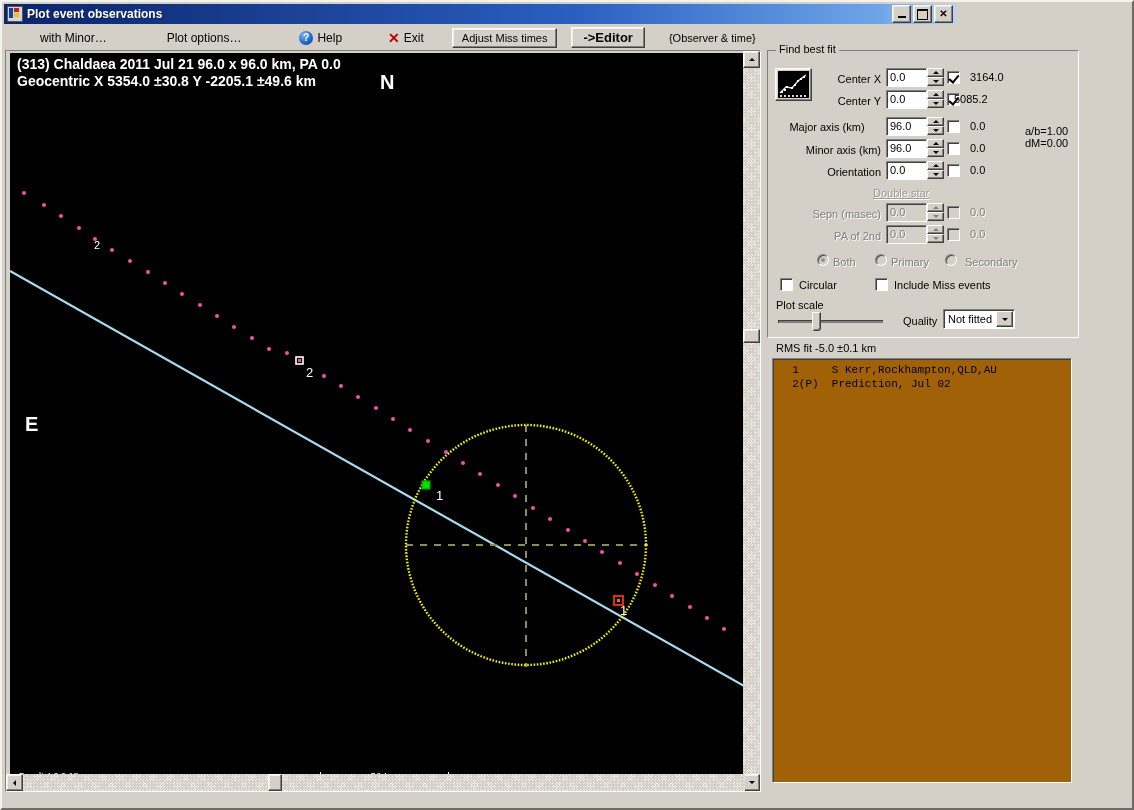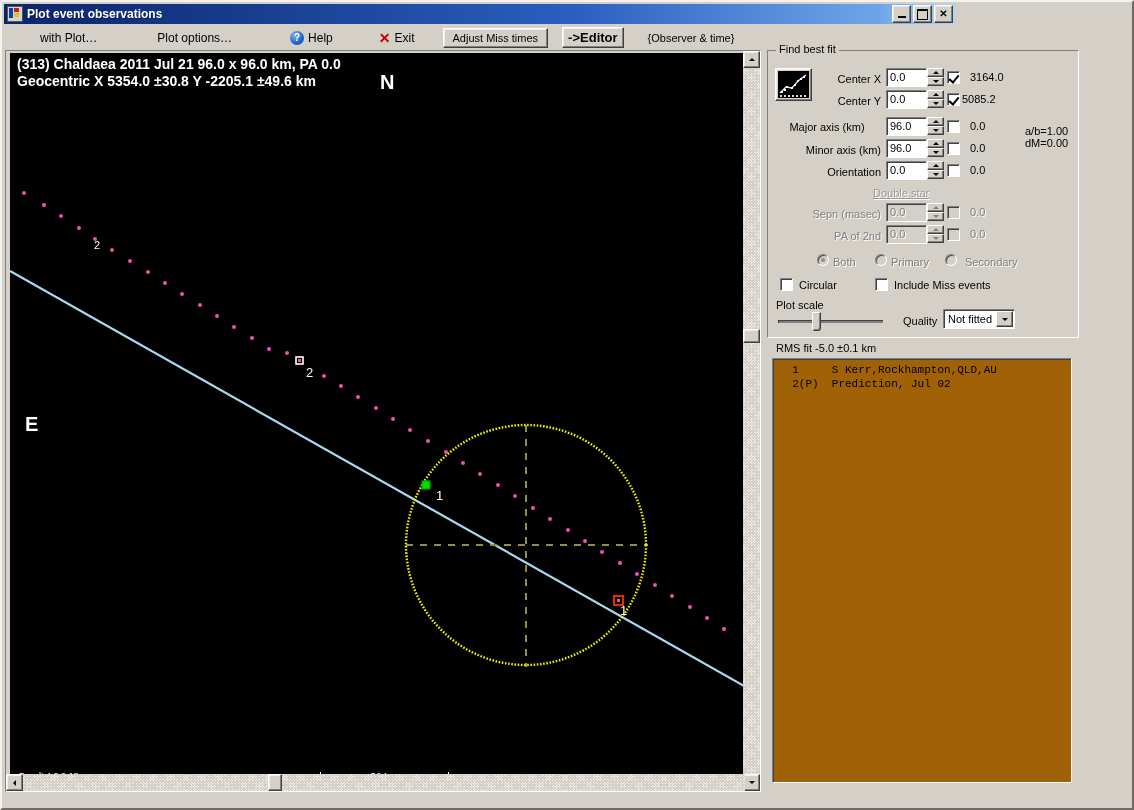--- a/index.html
+++ b/index.html
@@ -85,21 +85,21 @@
   }
   .tb-button{
     background:#d4d0c8;font-size:11px;color:#000;
     border:1px solid #d4d0c8;
     border-top-color:#ffffff;border-left-color:#ffffff;
     border-right-color:#404040;border-bottom-color:#404040;
     box-shadow:inset -1px -1px 0 #808080, inset 1px 1px 0 #f0eeea;
     padding:3px 9px;margin-left:22px;cursor:default;white-space:nowrap;
   }
   #tb-editor{
-    font-weight:bold;font-size:13px;padding:2px 5px;margin-left:14px;
+    font-weight:bold;font-size:13px;padding:2px 11px;margin-left:14px;
   }
   #tb-obstime{margin-left:18px;font-size:11px;}
 
   
   #plot-outer{
     position:absolute;left:3px;top:48px;width:756px;height:742px;
     background:#d4d0c8;
     border:1px solid #808080;
     border-right-color:#fff;border-bottom-color:#fff;
     box-sizing:border-box;
@@ -296,21 +296,21 @@
             <i class="gl-max"></i>
           </span>
         </div>
       <div class="tbtn">
           <span class="gl-close">✕</span>
         </div>
     </div>
   </div>
 
   <div id="toolbar">
-    <div class="tb-link" id="tb-withplot">with Plot…</div>
+    <div class="tb-link" id="tb-withplot">with Minor…</div>
     <div class="tb-link" id="tb-plotoptions">Plot options…</div>
     <div class="tb-link" id="tb-help">
       <span class="help-icon">?</span>
       <span>Help</span>
     </div>
     <div class="tb-link" id="tb-exit">
       <span class="exit-icon">✕</span>
       <span>Exit</span>
     </div>
     <div class="tb-button">Adjust Miss times</div>
@@ -468,21 +468,21 @@
       <div class="spin-btns">
         <div class="spin-b up">
             <i class="tri-u"></i>
           </div>
         <div class="spin-b dn">
             <i class="tri-d"></i>
           </div>
       </div>
     </div>
     <div class="cbox checked" style="left:180px;top:43px;"></div>
-    <div class="val" style="left:195px;top:43px;">5085.2</div>
+    <div class="val" style="left:187px;top:43px;">5085.2</div>
 
     <div class="lbl" style="left:10px;top:71px;width:100px;text-align:center;">Major axis (km)</div>
     <div class="spin-wrap" style="left:119px;top:67px;">
       <div class="spin-field">96.0</div>
       <div class="spin-btns">
         <div class="spin-b up">
             <i class="tri-u"></i>
           </div>
         <div class="spin-b dn">
             <i class="tri-d"></i>

